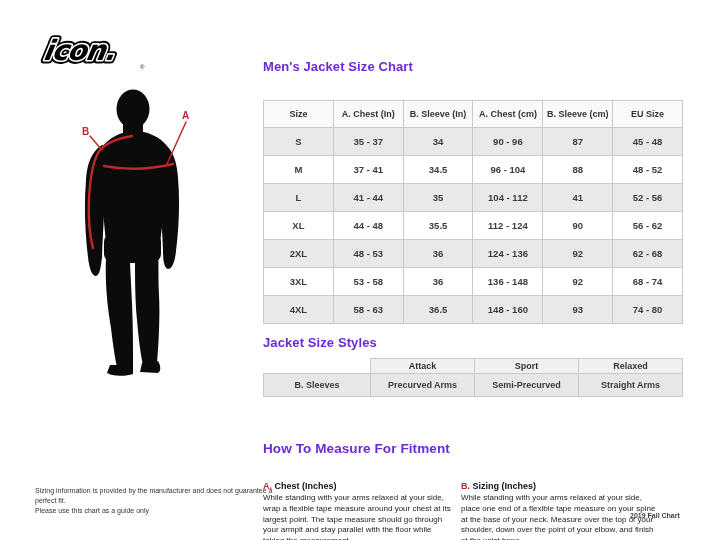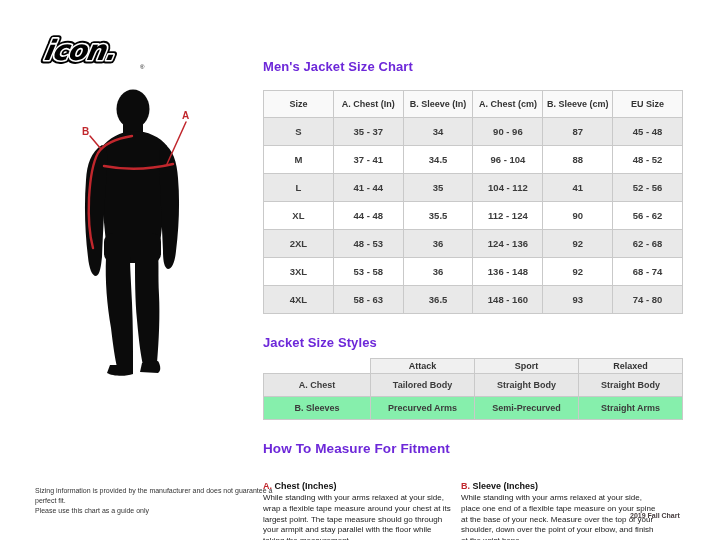--- a/index.html
+++ b/index.html
@@ -26,21 +26,21 @@
   #styles-title { top: 335px; }
   #measure-title { top: 441px; font-size: 13.5px; }
 
   table { border-collapse: collapse; table-layout: fixed; width: 420px; position: absolute; left: 0; }
   th, td {
     border: 1px solid #c9c9c9;
     font-size: 9px; font-weight: bold; color: #3b3b3b;
     text-align: center; vertical-align: middle;
     padding: 0 2px;
   }
-  .size-table { top: 90px; }
+  .size-table { top: 100px; }
   .size-table th { height: 27px; background: #f9f9f9; font-size: 9px; color: #333; }
   .size-table td { height: 28px; font-size: 9.5px; background: #fff; }
   .size-table tbody tr:nth-child(odd) td { background: #e9e9e9; }
 
   .styles-table { top: 358px; }
   .styles-table col.c0 { width: 107px; }
   .styles-table th { height: 15px; background: #f0f0f0; color: #333; text-align: center; }
   .styles-table thead th:first-child { border: none; background: #fff; }
   .styles-table td { height: 23px; }
   .styles-table tbody tr:nth-child(1) td { background: #e7e7e7; }
@@ -190,26 +190,20 @@
       <thead>
         <tr>
             <th></th>
             <th>Attack</th>
             <th>Sport</th>
             <th>Relaxed</th>
           </tr>
       </thead>
       <tbody>
           <tr>
-            <td>A. Chest</td>
-            <td>Tailored Body</td>
-            <td>Straight Body</td>
-            <td>Straight Body</td>
-          </tr>
-          <tr>
             <td>B. Sleeves</td>
             <td>Precurved Arms</td>
             <td>Semi-Precurved</td>
             <td>Straight Arms</td>
           </tr>
         </tbody>
     </table>
 
     <h2 class="section-title" id="measure-title">How To Measure For Fitment</h2>
 
@@ -217,21 +211,21 @@
       <div class="measure-block chest">
         <div class="measure-label">
           <span class="red-prefix">A.</span>
           <span>Chest (Inches)</span>
         </div>
         <div class="measure-text">While standing with your arms relaxed at your side, wrap a flexible tape measure around your chest at its largest point. The tape measure should go through your armpit and stay parallel with the floor while taking the measurement.</div>
       </div>
       <div class="measure-block sleeve">
         <div class="measure-label">
           <span class="red-prefix">B.</span>
-          <span>Sleeve (Inches)</span>
+          <span>Sizing (Inches)</span>
         </div>
         <div class="measure-text">While standing with your arms relaxed at your side, place one end of a flexible tape measure on your spine at the base of your neck. Measure over the top of your shoulder, down over the point of your elbow, and finish at the wrist bone.</div>
       </div>
     </div>
   </div>
 
   <div class="disclaimer">
     <div>Sizing information is provided by the manufacturer and does not guarantee a perfect fit.</div>
     <div>Please use this chart as a guide only</div>
   </div>

